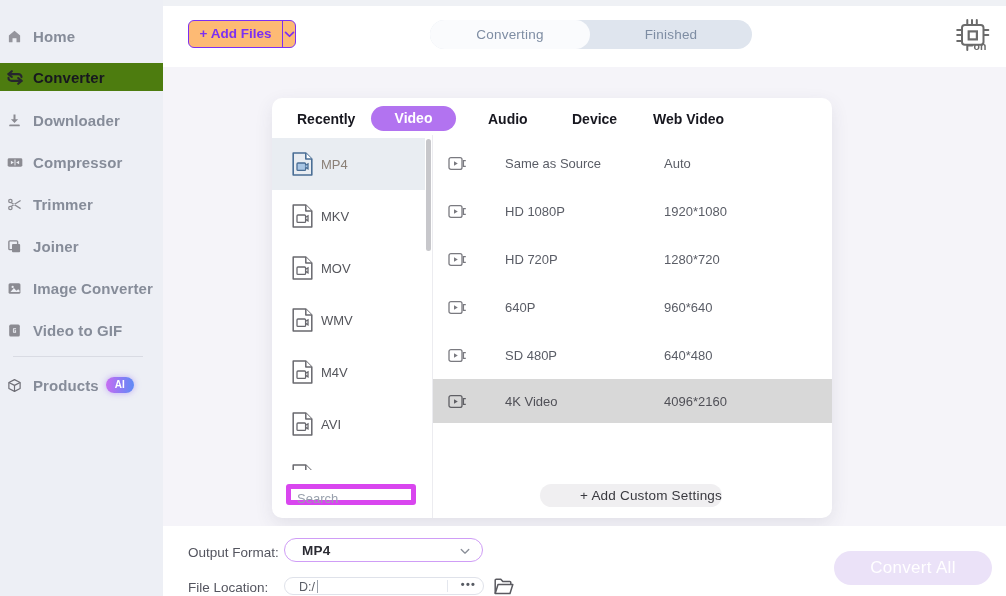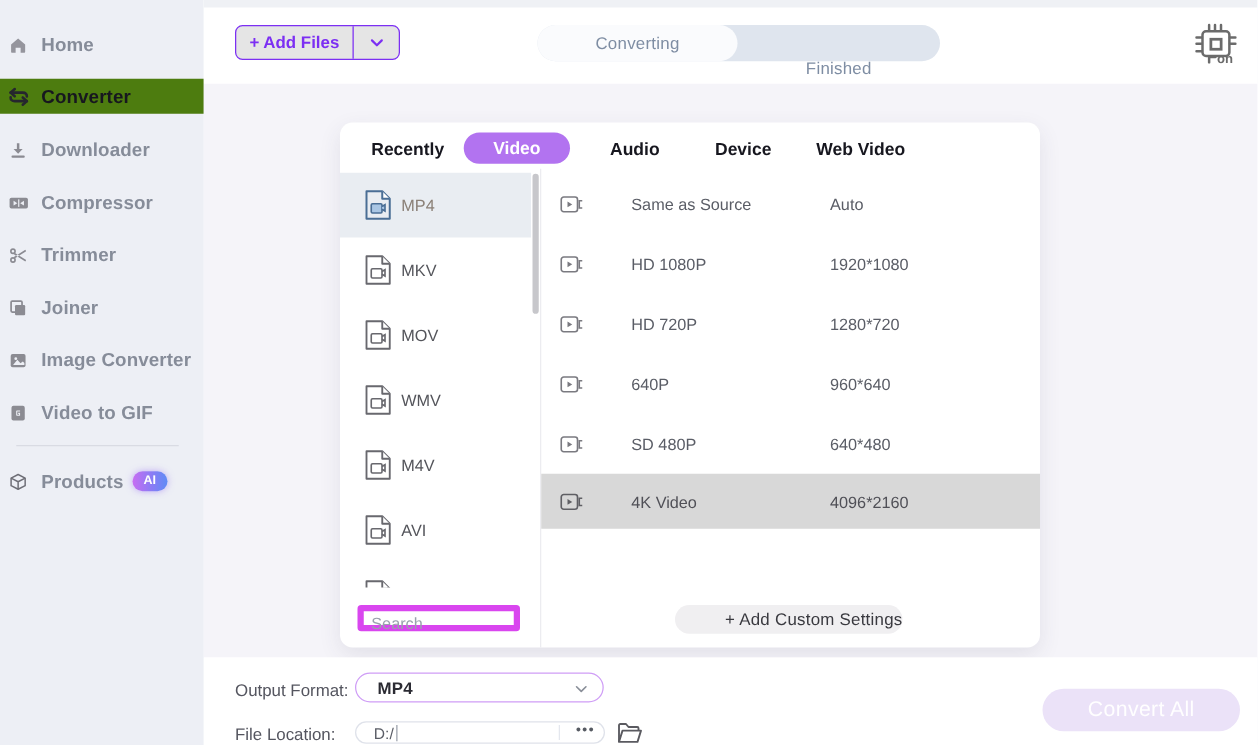--- a/index.html
+++ b/index.html
@@ -9,26 +9,26 @@
   .sidebar { position:absolute; left:0; top:0; width:163px; height:596px; background:#edeff5; }
   .sitem { position:absolute; left:0; width:163px; height:30px; display:flex; align-items:center; color:#868c99; font-size:15px; font-weight:600; letter-spacing:.1px; }
   .sitem svg { position:absolute; left:7px; }
   .sitem span.lbl { margin-left:33px; }
   .sitem.sel { background:#4d7c0f; color:#17171f; height:28px; }
   .sdiv { position:absolute; left:13px; width:130px; height:1px; background:#d9dbe3; top:356px; }
   .aibadge { display:inline-block; margin-left:7px; width:28px; height:16px; line-height:16px; border-radius:8px; background:linear-gradient(90deg,#c76df2,#8a7cf5 55%,#5f8bf5); color:#fff; font-size:10px; font-weight:bold; text-align:center; vertical-align:1px; box-shadow:0 0 6px rgba(150,110,245,.55); }
 
   
   .topbar { position:absolute; left:163px; top:0; width:843px; height:67px; background:#fff; }
-  .addfiles { position:absolute; left:25px; top:20px; width:132px; height:28px; border:1px solid #7c2ff3; border-radius:6px; display:flex; background:#e5e5e5; }
+  .addfiles { position:absolute; left:25px; top:20px; width:108px; height:28px; border:1px solid #7c2ff3; border-radius:6px; display:flex; background:#fdba74; }
   .addfiles .main { width:94px; text-align:center; line-height:26px; color:#7c2ff3; font-size:13.5px; font-weight:bold; border-right:1px solid #7c2ff3; }
   .addfiles .dd { flex:1; display:flex; align-items:center; justify-content:center; }
   .segs { position:absolute; left:267px; top:20px; width:322px; height:29px; border-radius:15px; background:#dfe5ee; }
   .segs .on { position:absolute; left:0; top:0; width:160px; height:29px; border-radius:15px; background:#fafbfd; text-align:center; line-height:29px; color:#7e8da3; font-size:13.5px; font-weight:400; letter-spacing:.2px; }
-  .segs .off { position:absolute; left:160px; top:0; width:162px; height:29px; text-align:center; line-height:29px; color:#7e8da3; font-size:13.5px; font-weight:400; letter-spacing:.2px;margin-top:20px; }
+  .segs .off { position:absolute; left:160px; top:0; width:162px; height:29px; text-align:center; line-height:29px; color:#7e8da3; font-size:13.5px; font-weight:400; letter-spacing:.2px; }
   .clearlist { position:absolute; left:657px; top:20px; width:107px; height:28px; border:1px solid #e5e8ee; border-radius:14px; background:#fff; display:flex; align-items:center; justify-content:center; color:#9aa6b2; font-size:13.5px; }
   .clearlist svg { margin-right:5px; }
   .chip { position:absolute; left:791px; top:15px; }
 
   
   .content { position:absolute; left:163px; top:67px; width:843px; height:459px; background:#f5f4f9; }
 
   
   .panel { position:absolute; left:109px; top:31px; width:560px; height:420px; background:#fff; border-radius:10px; box-shadow:0 6px 18px rgba(60,60,90,.10); }
   .ptab { position:absolute; top:10px; height:22px; line-height:22px; font-size:14px; font-weight:600; color:#17171f; }

